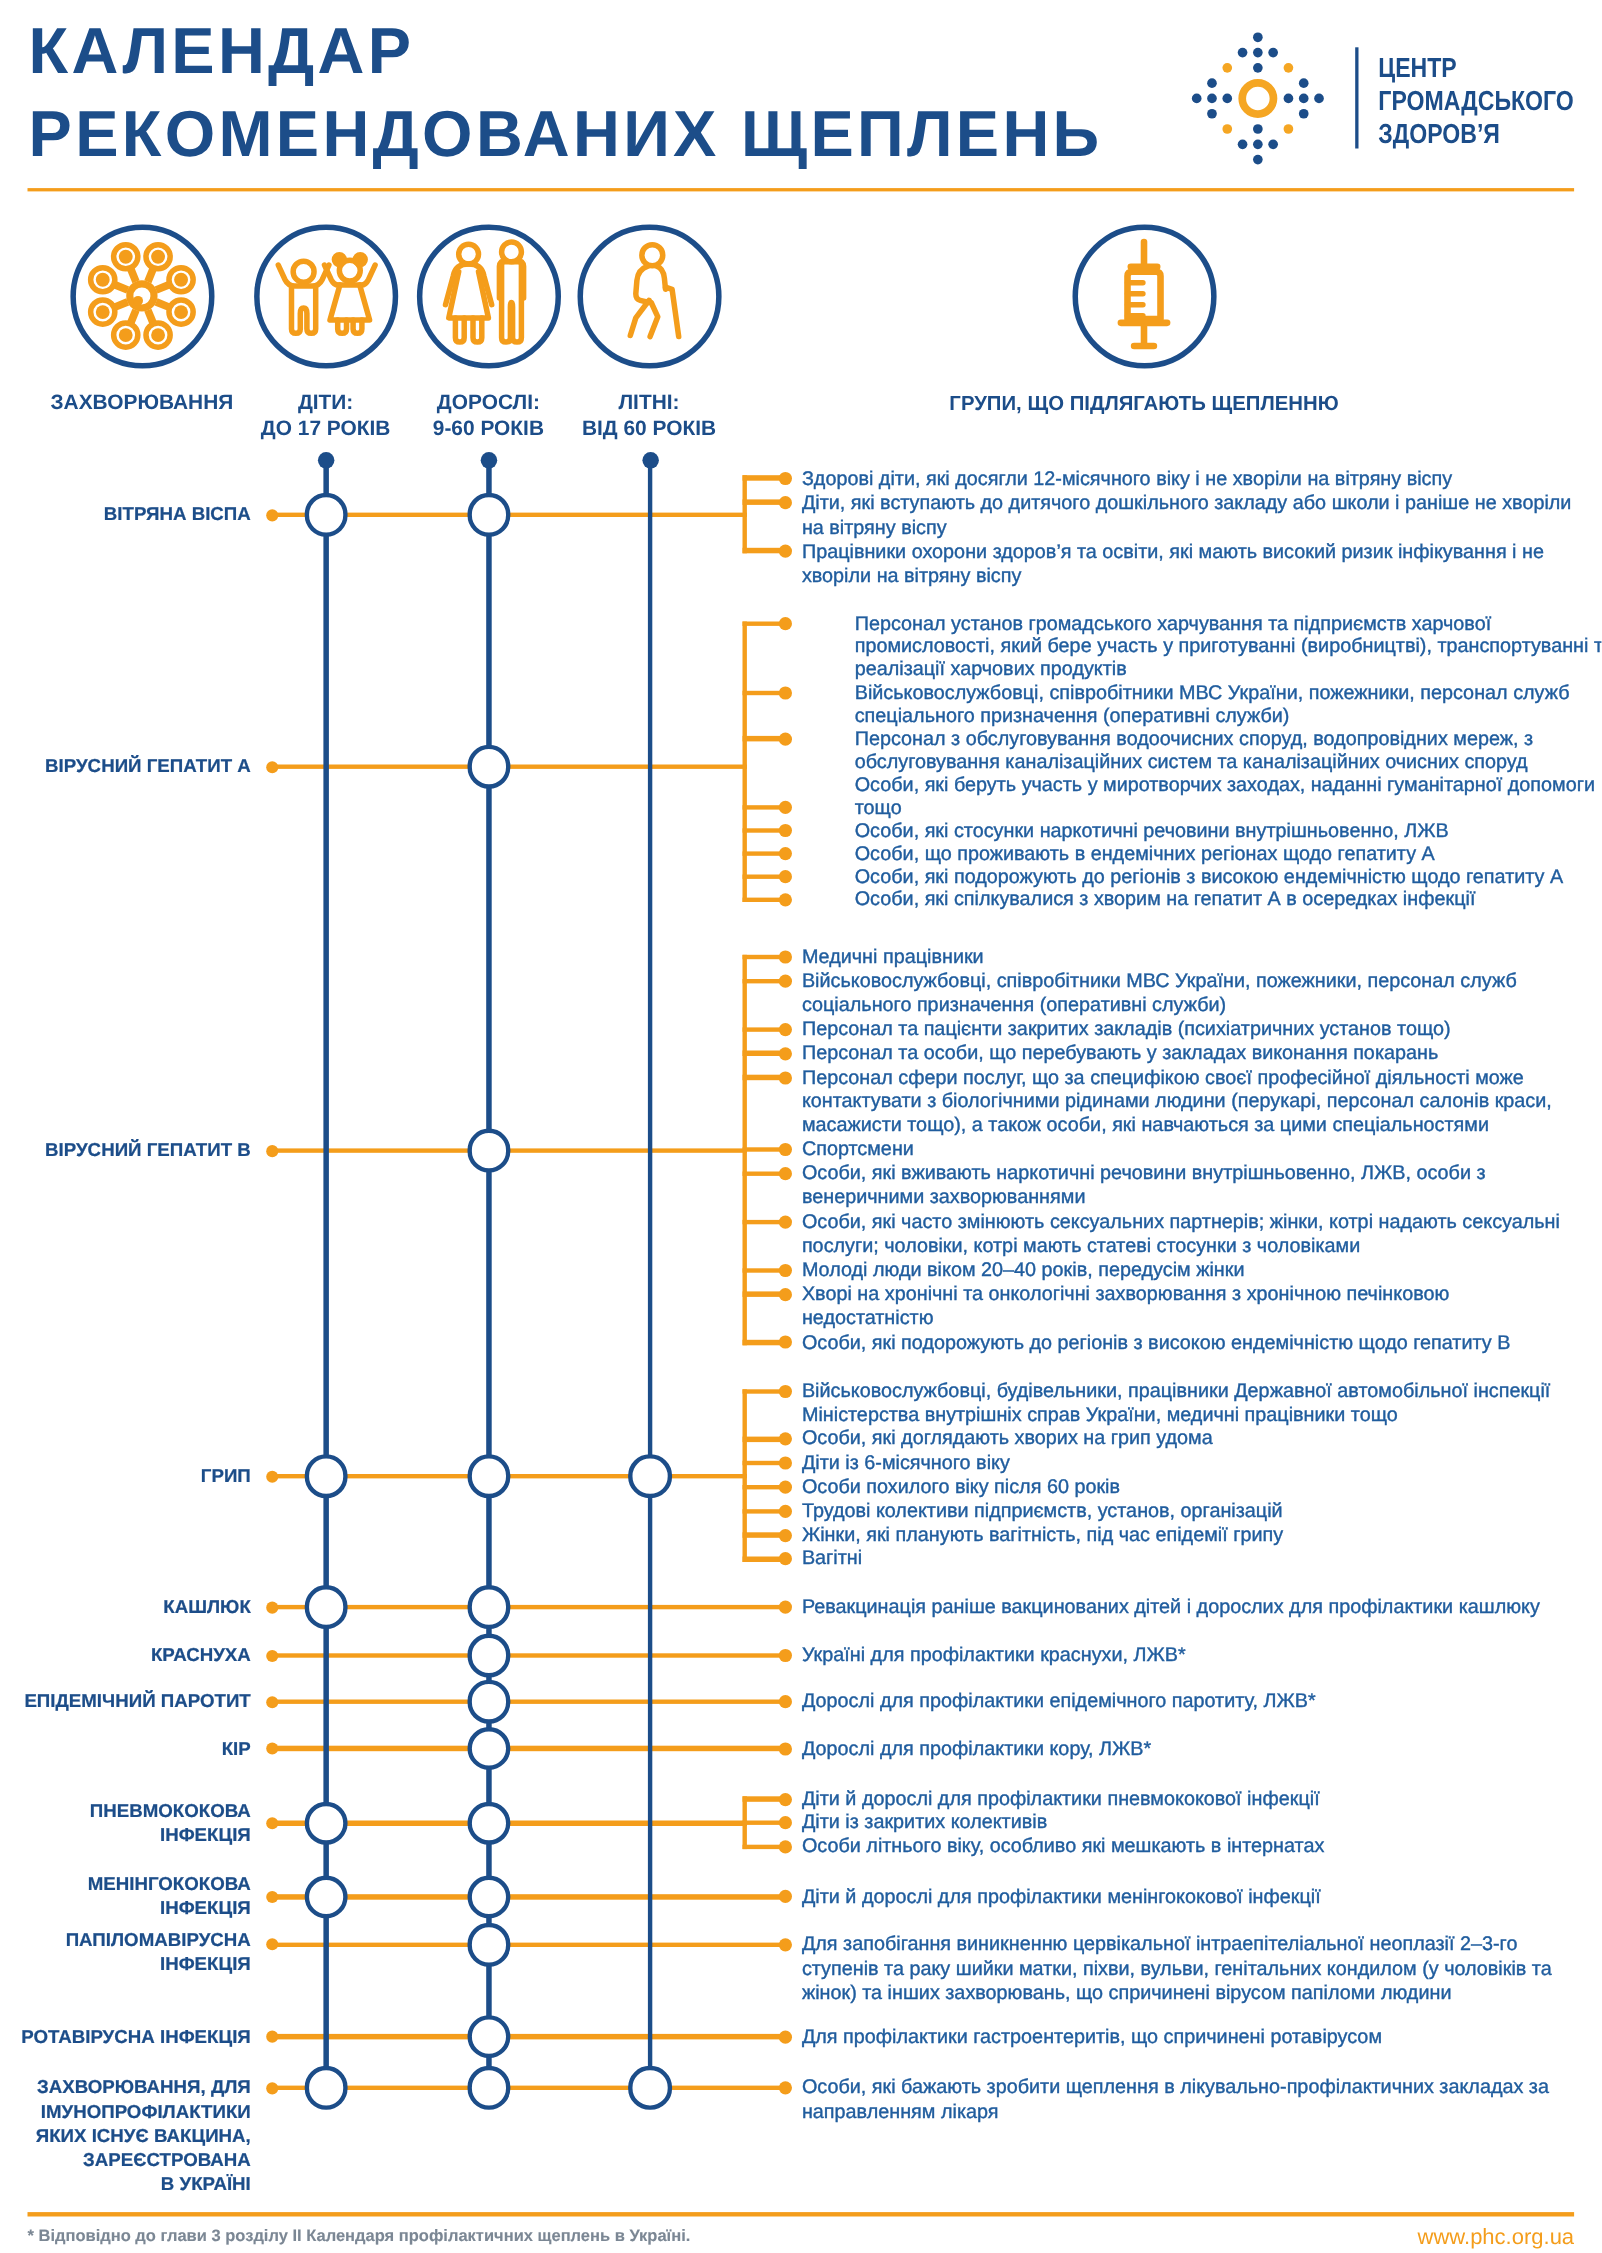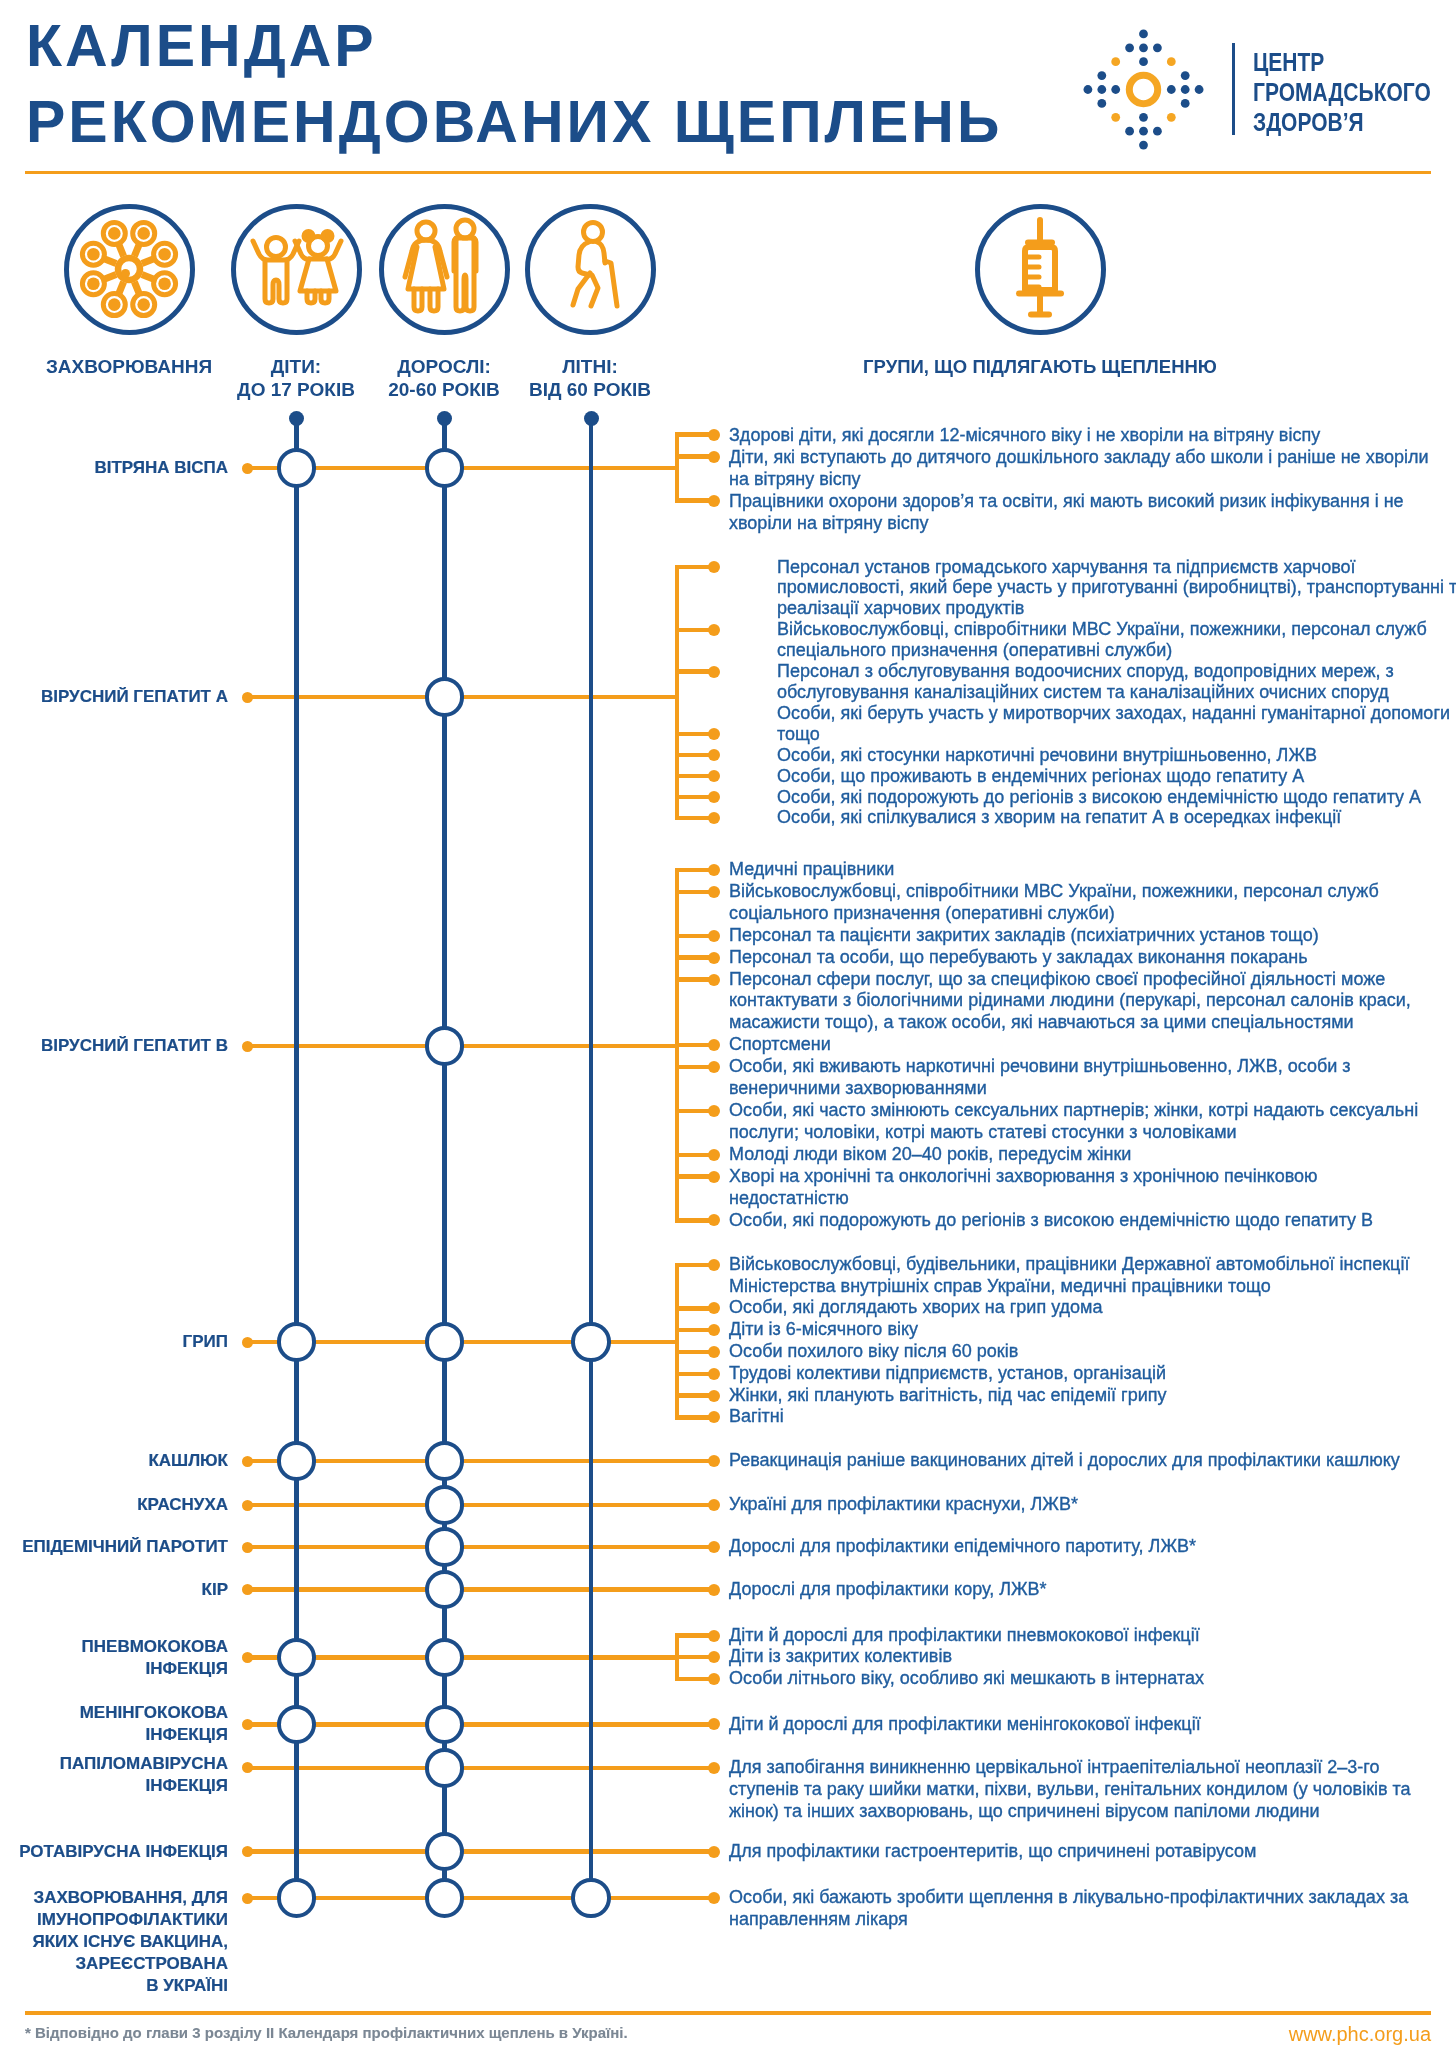--- a/index.html
+++ b/index.html
@@ -216,21 +216,21 @@
         <path d="M60,88 L60,103"></path>
         <path d="M51,105.5 L69,105.5"></path>
       </g>
     </svg>
   </div>
 
   <div class="legend-label" style="left:129px; top:355px;">ЗАХВОРЮВАННЯ</div>
   <div class="legend-label" style="left:296px; top:355px;">ДІТИ:
 ДО 17 РОКІВ</div>
   <div class="legend-label" style="left:444px; top:355px;">ДОРОСЛІ:
-20-60 РОКІВ</div>
+9-60 РОКІВ</div>
   <div class="legend-label" style="left:590px; top:355px;">ЛІТНІ:
 ВІД 60 РОКІВ</div>
   <div class="legend-label" style="left:1040px; top:355px; font-size:18.5px;">ГРУПИ, ЩО ПІДЛЯГАЮТЬ ЩЕПЛЕННЮ</div>
 
   <div id="diagram">
       <div class="hline" style="left: 247px; top: 465.8px; width: 432.2px;"></div>
       <div class="labeldot" style="left: 241.5px; top: 462.5px;"></div>
       <div class="spine" style="left: 674.8px; top: 432.3px; height: 70.4px;"></div>
       <div class="hline" style="left: 674.8px; top: 432.3px; width: 39.2px;"></div>
       <div class="hline" style="left: 674.8px; top: 454.3px; width: 39.2px;"></div>

